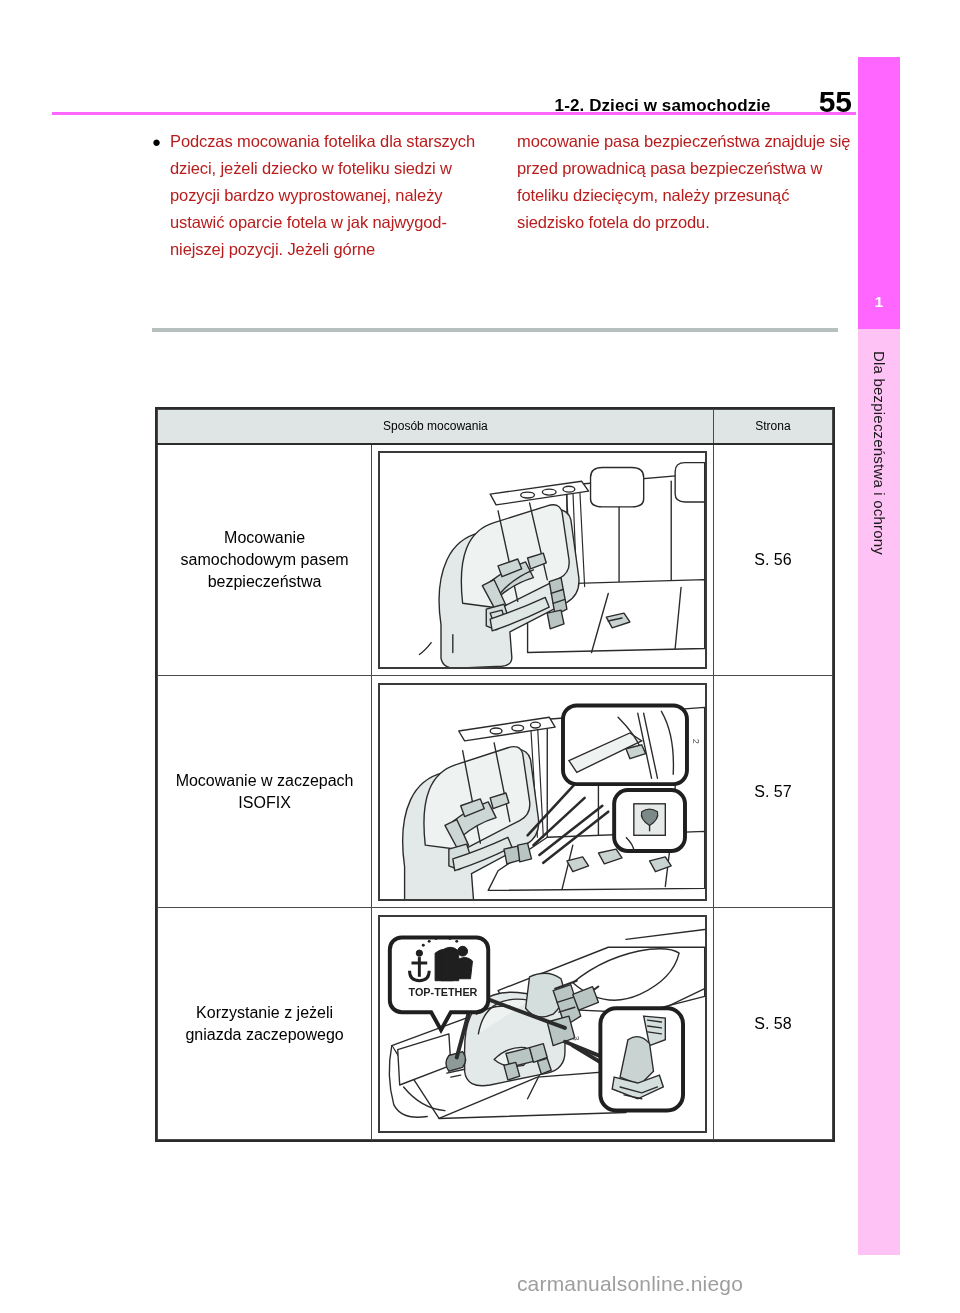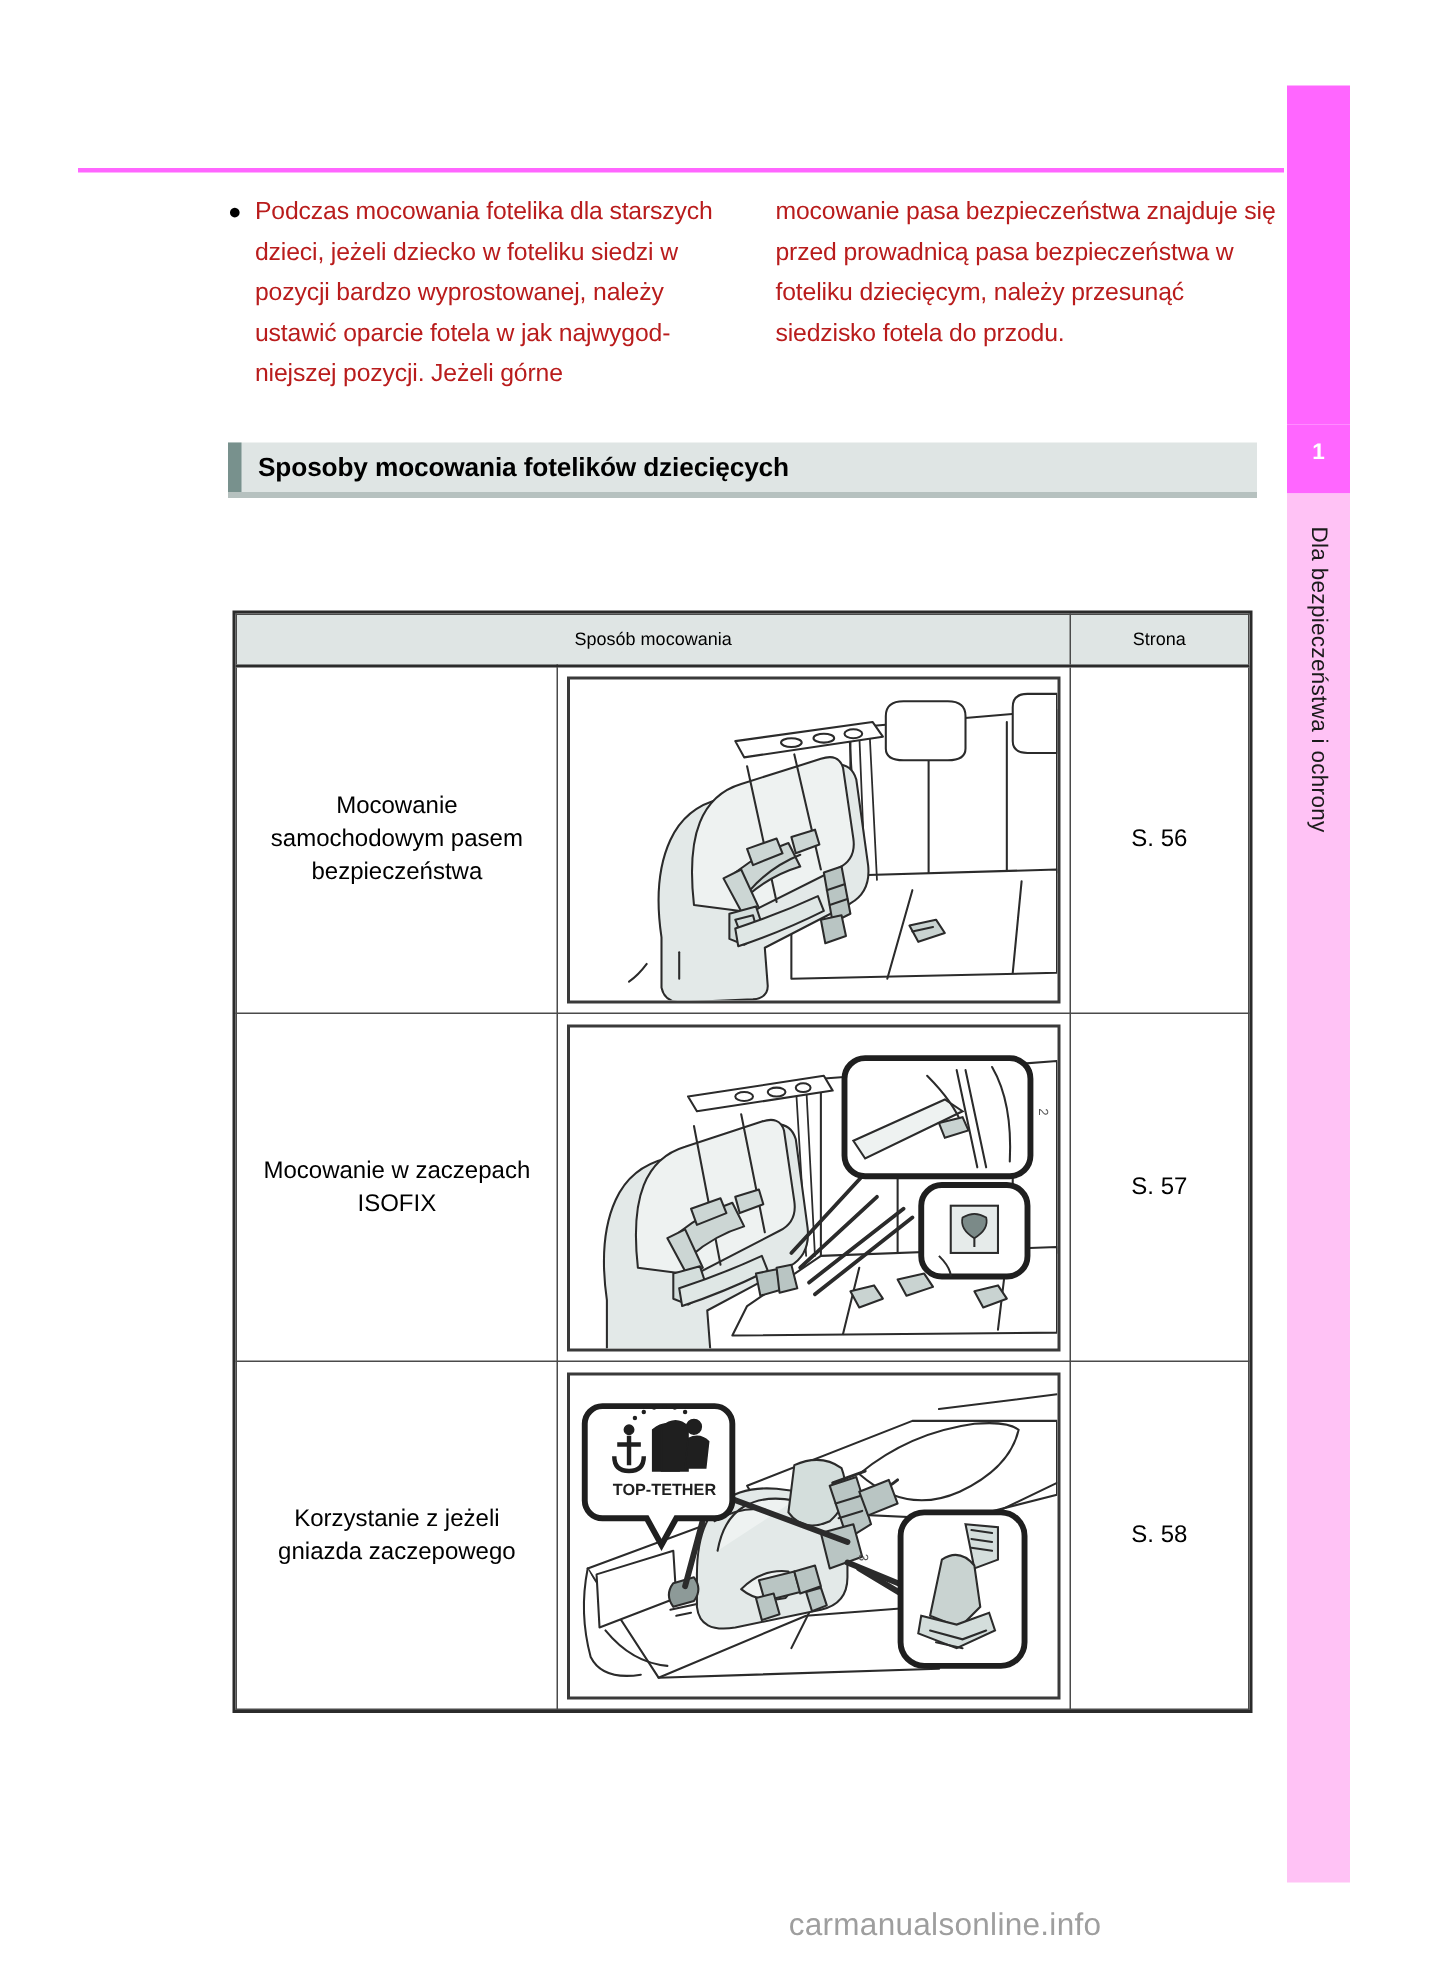--- a/index.html
+++ b/index.html
@@ -128,20 +128,24 @@
     position:absolute; left:0; top:1272px; width:960px; text-align:center;
     font-size:21px; color:#9e9e9e; letter-spacing:.2px;
   }
   .watermark-inner { display:inline-block; padding-left: 300px; }
 </style>
 </head>
 <body>
 
 <div class="page">
 
+  <div class="header">
+    <div class="header-title">1-2. Dzieci w samochodzie</div>
+    <div class="header-pageno">55</div>
+  </div>
   <div class="header-rule"></div>
 
   <div class="tab-number"></div>
   <div class="tab-number-box"></div>
   <div class="tab-number-label">1</div>
   <div class="tab-strip"></div>
   <div class="tab-strip-label">
     <span>Dla bezpieczeństwa i ochrony</span>
   </div>
 
@@ -150,24 +154,20 @@
       <div class="bullet-row">
         <div class="bullet-dot">●</div>
         <div class="intro-text">Podczas mocowania fotelika dla starszych dzieci, jeżeli dziecko w foteliku siedzi w pozycji bardzo wyprostowanej, należy ustawić oparcie fotela w jak najwygod-niejszej pozycji. Jeżeli górne</div>
       </div>
     </div>
     <div class="intro-col right">
       <div class="intro-text">mocowanie pasa bezpieczeństwa znajduje się przed prowadnicą pasa bezpieczeństwa w foteliku dziecięcym, należy przesunąć siedzisko fotela do przodu.</div>
     </div>
   </div>
 
-  <div class="section-head">
-    <div class="section-head-accent"></div>
-    <div class="section-head-title">Sposoby mocowania fotelików dziecięcych</div>
-  </div>
   <div class="section-head-shadow"></div>
 
 
   <div class="table">
     <table>
       <thead>
         <tr>
           <th class="col-method" colspan="2">Sposób mocowania</th>
           <th class="col-page">Strona</th>
         </tr>
@@ -401,16 +401,16 @@
             </div>
           </td>
           <td class="col-page cell-page">S. 58</td>
         </tr>
 
       </tbody>
     </table>
   </div>
 
   <div class="watermark">
-    <span class="watermark-inner">carmanualsonline.info</span>
+    <span class="watermark-inner">carmanualsonline.niego</span>
   </div>
 
 </div>
 
 </body></html>

